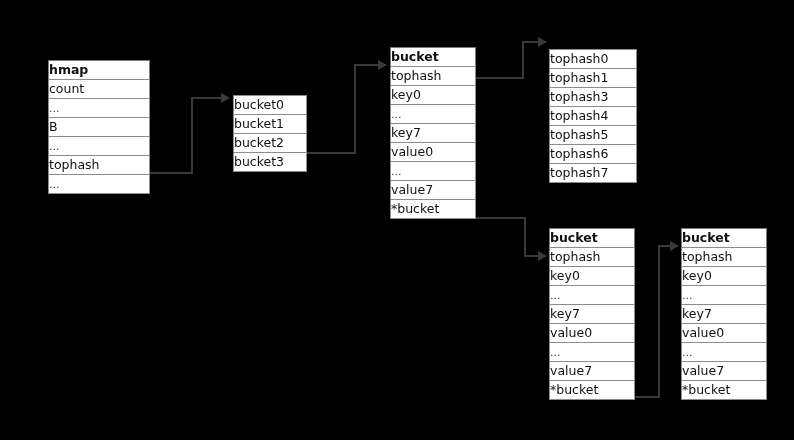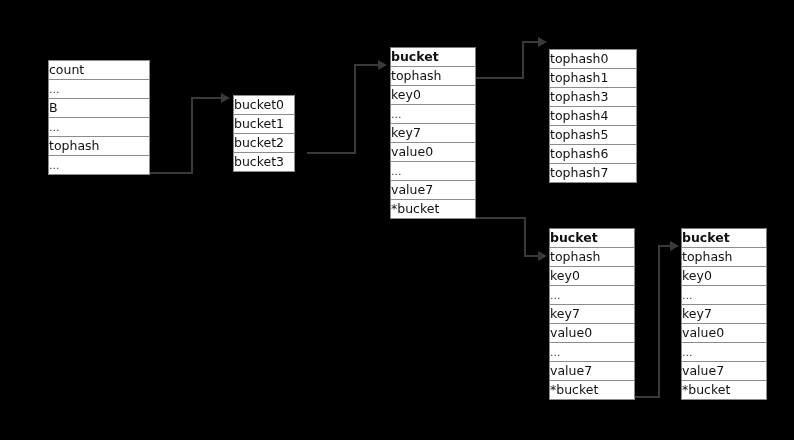--- a/index.html
+++ b/index.html
@@ -56,29 +56,30 @@
     border-bottom: 5px solid transparent;
     border-left: 9px solid #3a3a3a;
   }
 </style>
 </head>
 <body>
 
 <div id="canvas">
 
   <div class="struct" style="left:48px; top:60px; width:102px;">
+    <div class="row head">hmap</div>
     <div class="row">count</div>
     <div class="row ellipsis">...</div>
     <div class="row">B</div>
     <div class="row ellipsis">...</div>
     <div class="row">tophash</div>
     <div class="row ellipsis">...</div>
   </div>
 
-  <div class="struct" style="left:233px; top:95px; width:62px;">
+  <div class="struct" style="left:233px; top:95px; width:74px;">
     <div class="row">bucket0</div>
     <div class="row">bucket1</div>
     <div class="row">bucket2</div>
     <div class="row">bucket3</div>
   </div>
 
   <div class="struct" style="left:390px; top:47px; width:86px;">
     <div class="row head">bucket</div>
     <div class="row">tophash</div>
     <div class="row">key0</div>

